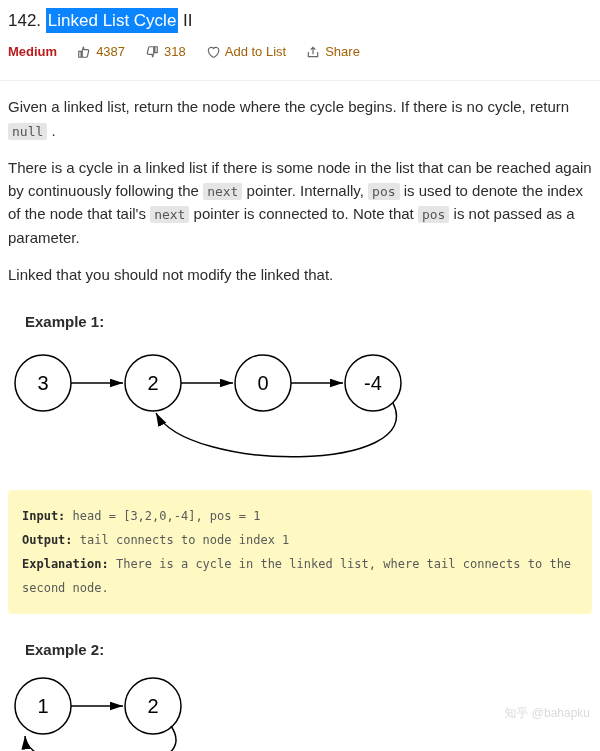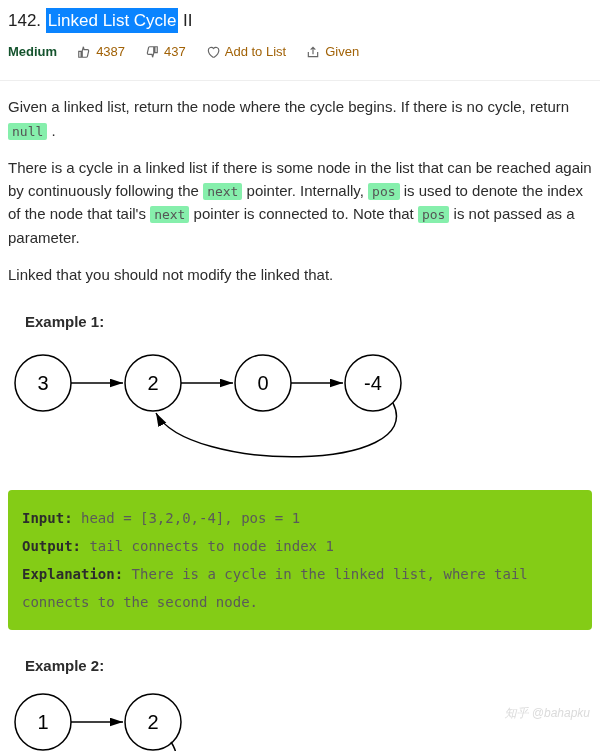--- a/index.html
+++ b/index.html
@@ -8,57 +8,56 @@
     color: #2c2c2c;
     width: 600px;
     padding: 8px;
     font-size: 15px;
     line-height: 1.55;
     background: #fff;
   }
   .title-row { font-size: 17px; margin-bottom: 8px; color: #222; }
   .title-highlight { background: #0a84ff; color: #fff; padding: 3px 2px; }
   .meta-row { display: flex; align-items: center; gap: 20px; font-size: 13px; margin-bottom: 18px; }
-  .meta-row .difficulty { color: #14532d; font-weight: 600; }
+  .meta-row .difficulty { color: #b91c1c; font-weight: 600; }
   .meta-item { display: inline-flex; align-items: center; gap: 5px; color: #a16207; cursor: pointer; }
   .meta-item svg { width: 14px; height: 14px; }
   .divider { border: none; border-top: 1px solid #eee; margin: 0 -8px 14px; }
   p { margin-bottom: 14px; color: #2c2c2c; }
   code.inl {
     font-family: Menlo, Consolas, monospace;
     font-size: 13px;
-    background: #86efac;
+    background: #e5e5e5;
     color: #555;
     padding: 1px 4px;
     border-radius: 2px;
   }
   .bold { font-weight: 400; }
   .example-h { font-weight: 700; margin: 24px 17px 10px; }
   .diagram { height: 140px; }
   pre.codebox {
-    background: #84cc16;
+    background: #fef9c3;
     border-radius: 4px;
     padding: 14px 14px;
     font-family: Menlo, Consolas, monospace;
-    font-size: 14px;
+    font-size: 12px;
     color: #5a5a5a;
     line-height: 2.0;
     white-space: pre-wrap;
     margin-bottom: 10px;
   }
   pre.codebox .klabel { font-weight: 700; color: #2c2c2c; }
   .watermark {
     position: fixed;
     right: 10px;
     bottom: 28px;
     color: #ccc;
     font-size: 12px;
     opacity: .7;
     font-family: sans-serif;
-    font-style: italic;
   }
 </style>
 </head>
 <body>
 
 
 
 
 <div class="title-row">
   <span>142.</span>
@@ -71,33 +70,33 @@
   <span class="meta-item">
     <svg viewBox="0 0 24 24" fill="none" stroke="#666" stroke-width="2">
         <path d="M7 11v10H3V11h4zm4-8l1 5h6a2 2 0 0 1 2 2l-2 9a2 2 0 0 1-2 2H9V10l2-7z"></path>
       </svg>
     <span>4387</span>
   </span>
   <span class="meta-item">
     <svg viewBox="0 0 24 24" fill="none" stroke="#666" stroke-width="2">
         <path d="M17 13V3h4v10h-4zm-4 8l-1-5H6a2 2 0 0 1-2-2l2-9a2 2 0 0 1 2-2h7v11l-2 7z"></path>
       </svg>
-    <span>437</span>
+    <span>318</span>
   </span>
   <span class="meta-item">
     <svg viewBox="0 0 24 24" fill="none" stroke="#666" stroke-width="2">
         <path d="M12 21s-8-5-8-12a5 5 0 0 1 9-3 5 5 0 0 1 9 3c0 7-8 12-8 12z"></path>
       </svg>
     <span>Add to List</span>
   </span>
   <span class="meta-item">
     <svg viewBox="0 0 24 24" fill="none" stroke="#666" stroke-width="2">
         <path d="M4 12v8h16v-8M12 4v12M8 8l4-4 4 4"></path>
       </svg>
-    <span>Given</span>
+    <span>Share</span>
   </span>
 </div>
 
 <hr class="divider">
 
 
 <p>
   <span>Given a linked list, return the node where the cycle begins. If there is no cycle, return </span><code class="inl">null</code><span> .</span>
 </p>
 

